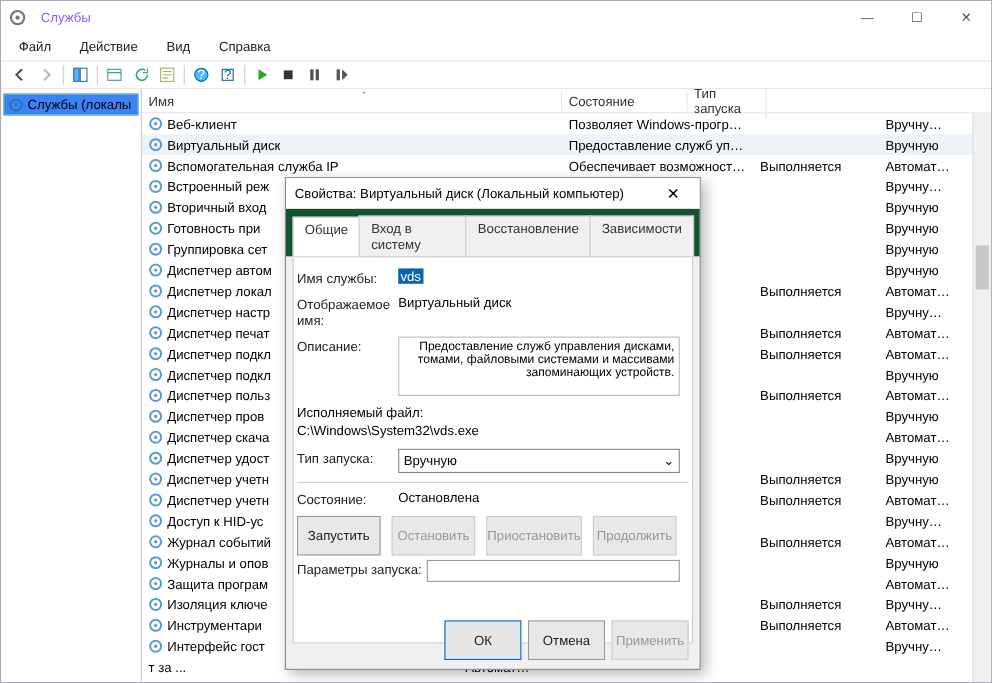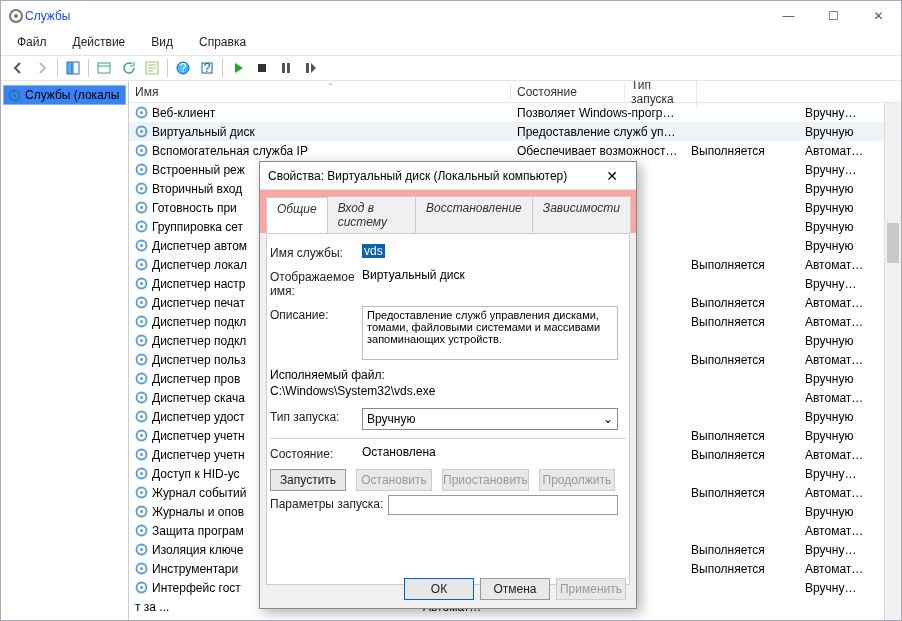--- a/index.html
+++ b/index.html
@@ -1,19 +1,19 @@
 <!DOCTYPE html>
 <html><head>
 <meta charset="utf-8">
 <style>
 * { box-sizing: border-box; font-family: "Segoe UI", Tahoma, sans-serif; font-size: 12px; }
 body { margin: 0; background: #fff; color: #000; }
 .window { width: 902px; height: 621px; border: 1px solid #aab; position: relative; overflow: hidden; background: #fff; }
 .titlebar { display: flex; align-items: center; height: 30px; padding: 0 0 0 8px; background: #fff; }
-.titlebar .title { margin-left: 2px; color: #1d4ed8; }
+.titlebar .title { margin-left: 14px; color: #8b5cf6; }
 .titlebar .controls { margin-left: auto; display: flex; }
 .titlebar .controls div { width: 45px; height: 30px; display: flex; align-items: center; justify-content: center; color: #555; }
 .gear-icon { width:14px; height:14px; border:2px solid #777; border-radius:50%; position:relative; }
 .gear-icon::before { content:''; position:absolute; width:4px; height:4px; background:#777; border-radius:50%; top:3px; left:3px; }
 .menubar { display:flex; gap:18px; padding:2px 12px 4px 12px; color:#222; }
 .menubar span { padding:2px 4px; }
 .toolbar { display:flex; gap:2px; padding:2px 6px; border-top:1px solid #e6e6e6; border-bottom:1px solid #e6e6e6; align-items:center; height:26px; }
 .tbbtn { width:22px; height:22px; display:flex; align-items:center; justify-content:center; border:1px solid transparent; }
 .tbbtn svg { width:16px; height:16px; }
 .tbsep { width:1px; height:18px; background:#ccc; margin:0 2px; }
@@ -30,34 +30,34 @@
 .cell { white-space:nowrap; overflow:hidden; text-overflow:ellipsis; padding:0 6px; }
 .cell.name{width:382px; display:flex; align-items:center; gap:4px;} .cell.desc{width:174px;} .cell.state{width:114px;} .cell.start{width:72px;}
 .gear-glyph { width:13px; height:13px; position:relative; }
 .gear-glyph svg { width:13px; height:13px; }
 .scrollbar-v { position:absolute; right:0; top:22px; bottom:0; width:17px; background:#f0f0f0; border-left:1px solid #ddd; }
 .scrollbar-v .thumb { position:absolute; left:2px; right:2px; top:120px; height:40px; background:#c8c8c8; }
 
 .dialog { position:absolute; left:258px; top:160px; width:378px; height:448px; background:#f0f0f0; border:1px solid #888; box-shadow:4px 4px 12px rgba(0,0,0,0.3); z-index:10; }
 .dialog-title { display:flex; align-items:center; height:28px; padding:0 8px; background:#fff; border-bottom:1px solid #ddd; }
 .dialog-title .close { margin-left:auto; width:32px; text-align:center; font-size:14px; }
-.tabs { display:flex; padding:6px 6px 0 6px; background:#fca5a5;font-style:italic; }
+.tabs { display:flex; padding:6px 6px 0 6px; background:#14532d; }
 .tab { padding:4px 10px; background:#f0f0f0; border:1px solid #ccc; border-bottom:none; margin-right:-1px; color:#333; }
 .tab.active { background:#fff; border-bottom:1px solid #fff; position:relative; top:1px; }
 .tabpanel { margin:0 6px 6px 6px; background:#fff; border:1px solid #ccc; padding:10px 3px; height:352px; position:relative; }
 .field { display:flex; align-items:flex-start; margin-bottom:8px; }
 .field .lbl { width:92px; color:#222; padding-top:2px; }
 .field .val { flex:1; }
 .highlight { background:#0a64ad; color:#fff; padding:0 2px; }
-.desc-box { border:1px solid #bbb; background:#fff; width:256px; height:54px; padding:2px 4px; font-size:11px; overflow:auto; }
+.desc-box { border:1px solid #bbb; background:#fff; width:256px; height:54px; padding:2px 4px; font-size:11px; overflow:auto;text-align:right; }
 .select { border:1px solid #888; background:#fff; width:256px; height:22px; padding:0 4px; display:flex; align-items:center; justify-content:space-between; }
 .txtinput { border:1px solid #999; background:#fff; width:256px; height:20px; padding:0 4px; }
 .hr { border:none; border-top:1px solid #ccc; margin:6px 0; }
 .btnrow { display:flex; gap:10px; margin:4px 0; }
-.winbtn { min-width:76px; height:22px; border:1px solid #999; background:#e8e8e8; display:flex; align-items:center; justify-content:center; color:#222; }
+.winbtn { min-width:76px; height:36px; border:1px solid #999; background:#e8e8e8; display:flex; align-items:center; justify-content:center; color:#222; }
 .winbtn.disabled { color:#999; border-color:#ccc; }
 .dlg-buttons { position:absolute; left:0; right:0; bottom:8px; display:flex; justify-content:flex-end; gap:6px; padding-right:10px; }
 .dlg-buttons .winbtn { min-width:70px; }
 .okbtn { background:#e6e6e6; border:1px solid #06c; }
 .note { font-size:11px; color:#222; margin:4px 0; }
 .sort-arrow { position:absolute; left:200px; top:2px; font-size:10px; color:#888; }
 </style>
 </head>
 <body>
 

